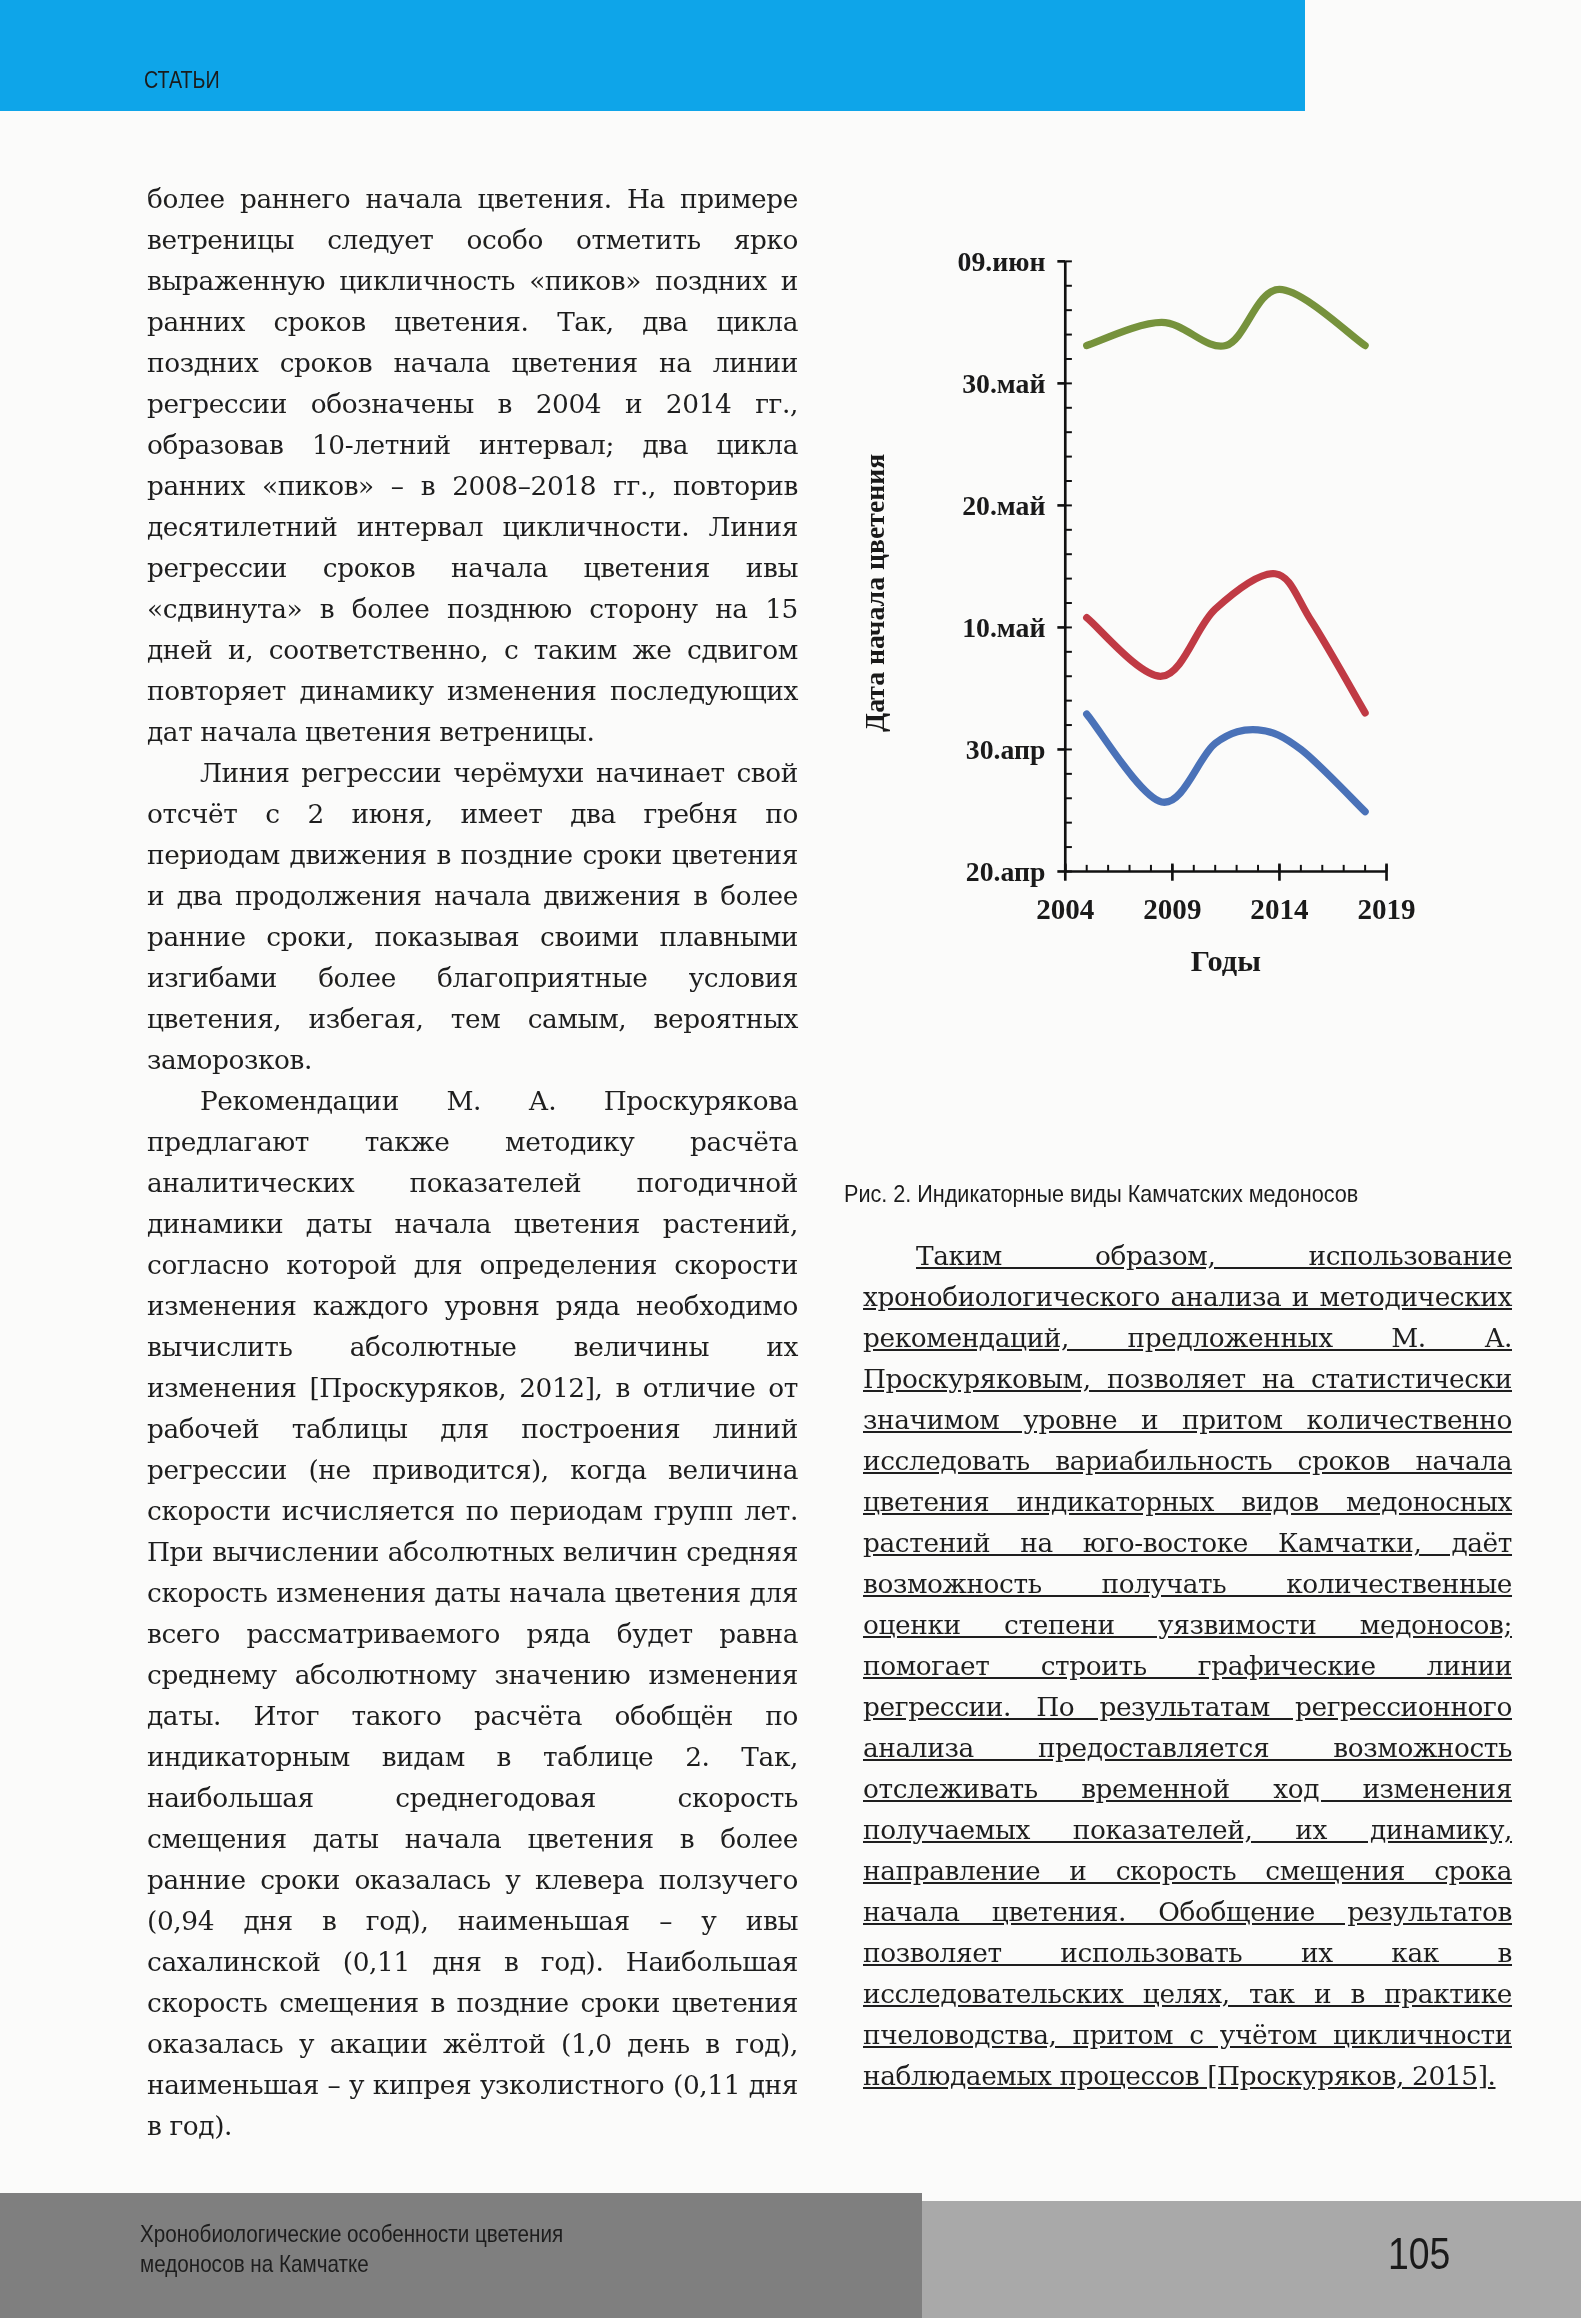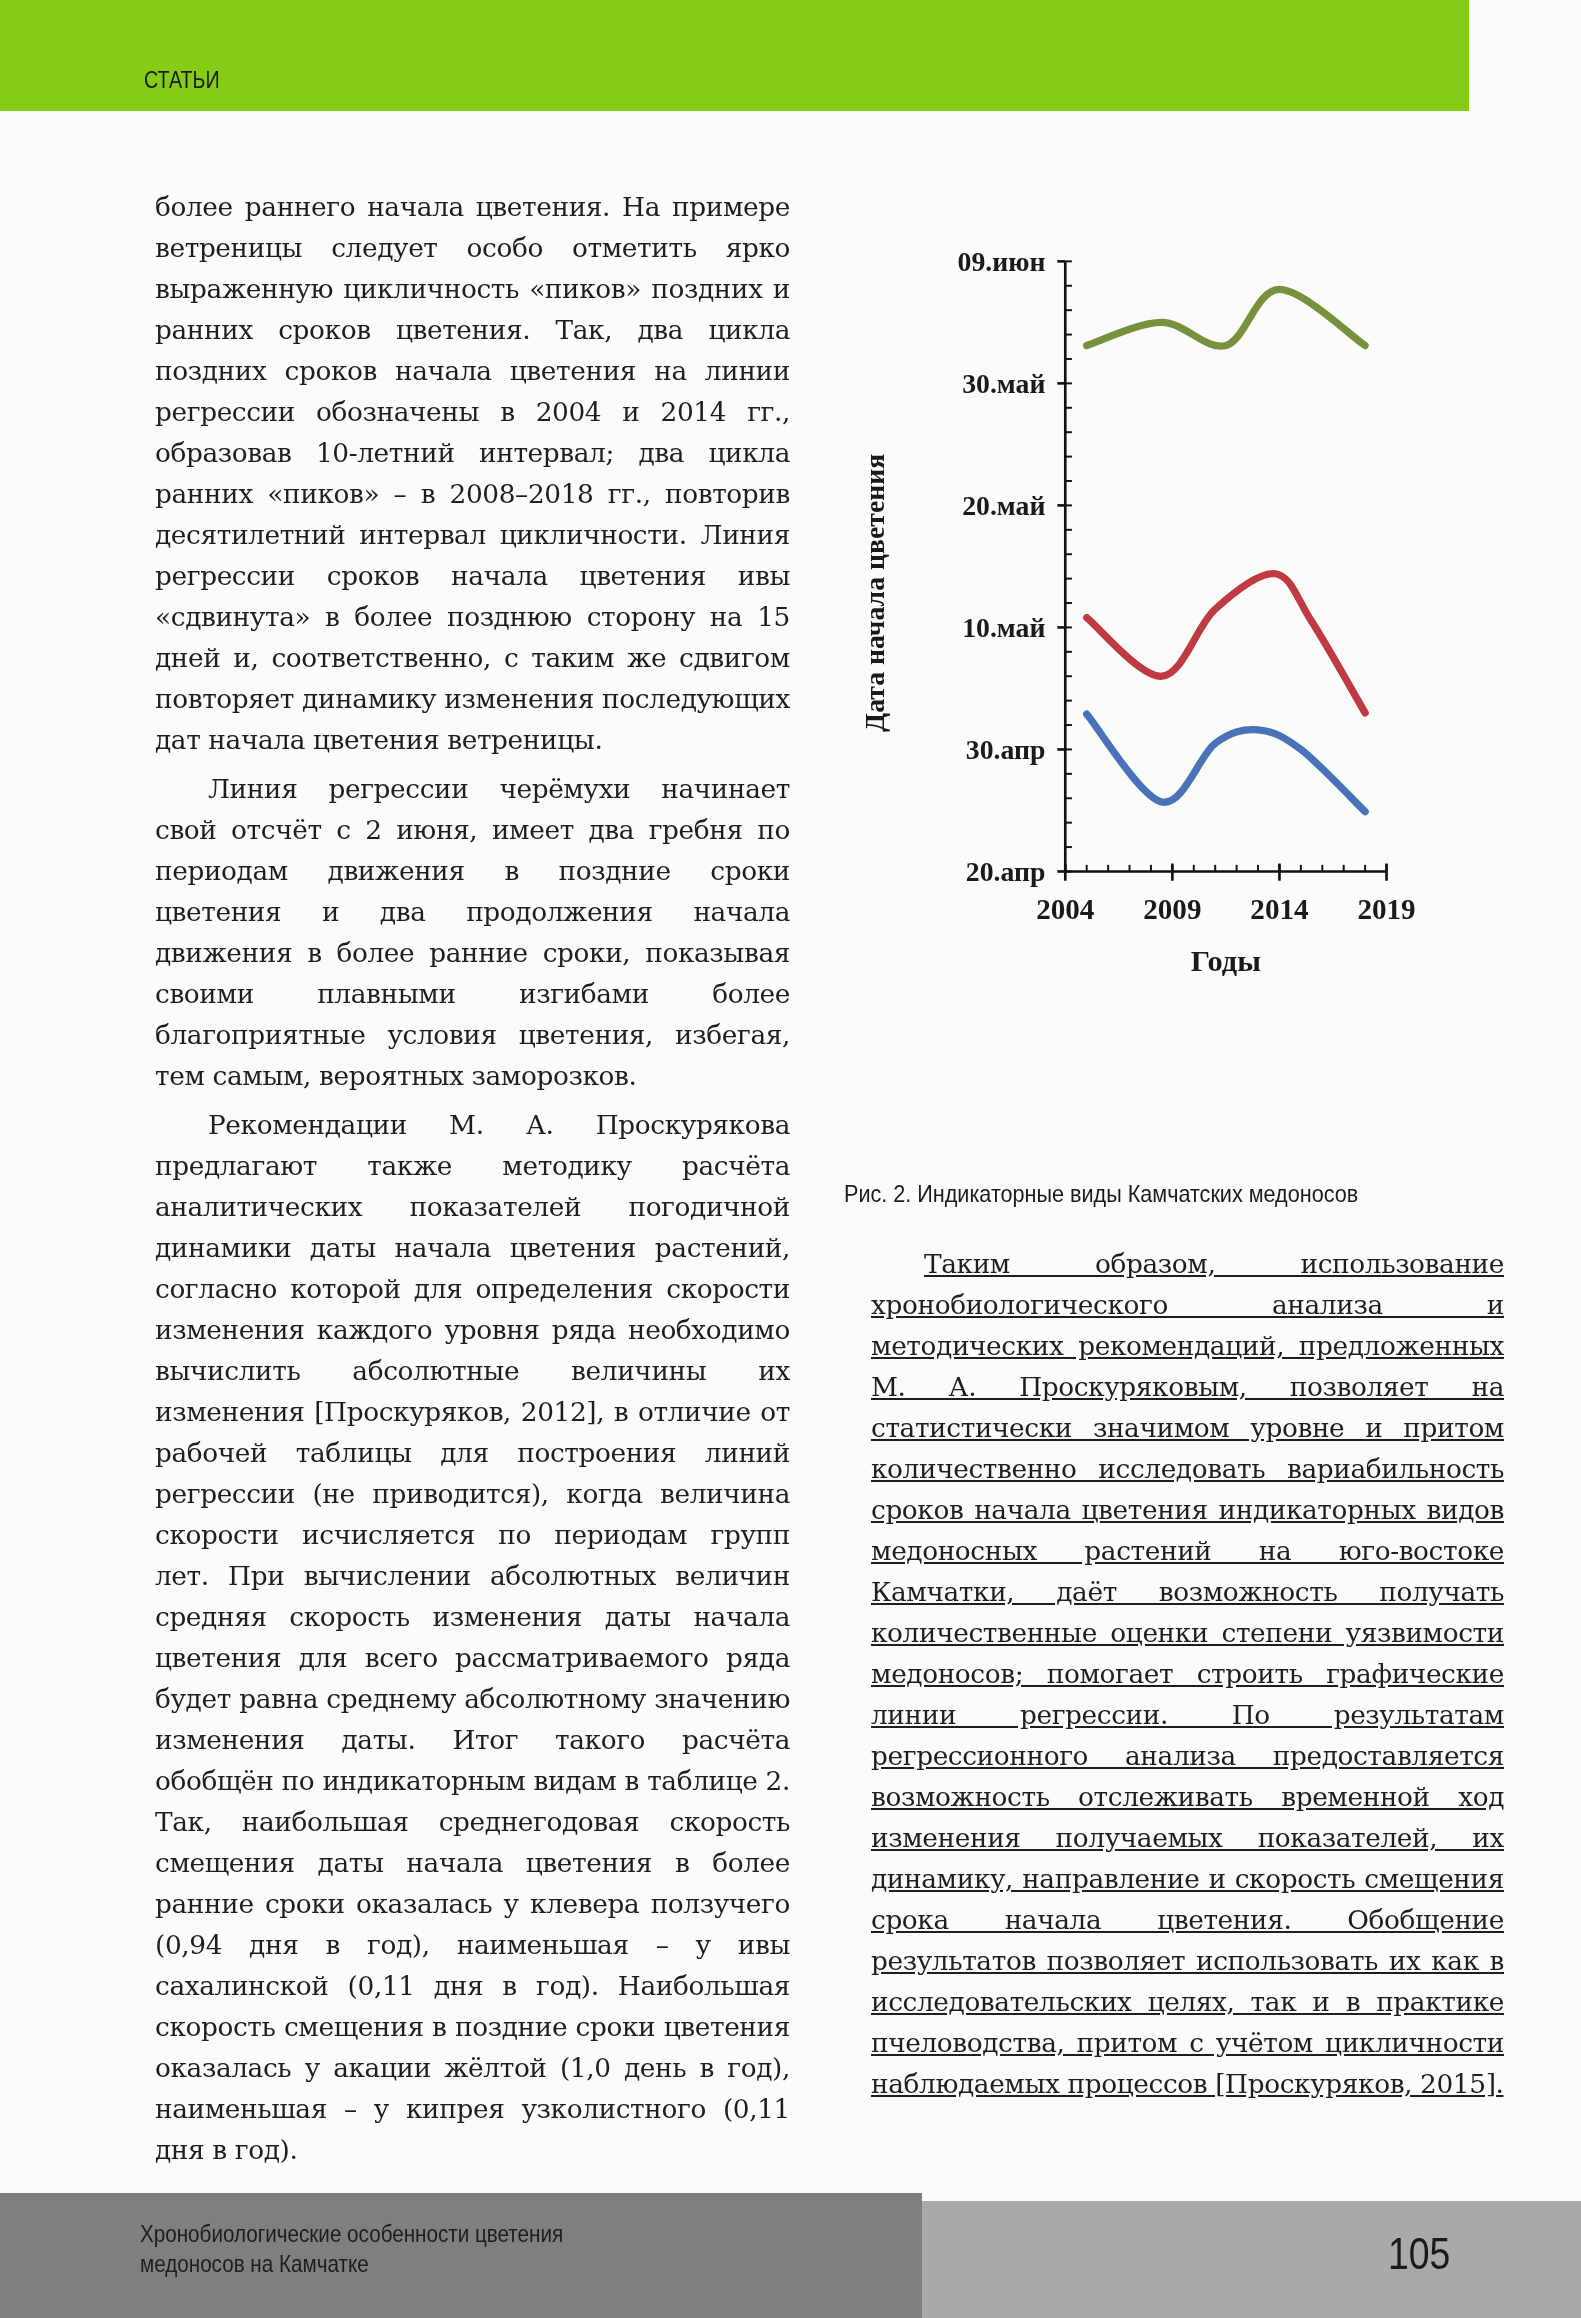--- a/index.html
+++ b/index.html
@@ -3,22 +3,22 @@
 <meta charset="utf-8">
 <style>
   html, body { margin: 0; padding: 0; }
   body {
     width: 1581px; height: 2319px; position: relative; overflow: hidden;
     background: #fbfbfa;
     font-family: "DejaVu Serif", "Liberation Serif", serif;
     color: #1e1e1e;
   }
   .top-band {
-    position: absolute; left: 0; top: 0; width: 1469px; height: 111px;
-    background: #84cc16;
+    position: absolute; left: 0; top: 0; width: 1305px; height: 111px;
+    background: #0ea5e9;
   }
   .top-band .section-label {
     position: absolute; left: 144px; top: 66px;
     font-family: "Liberation Sans", sans-serif; font-size: 24px; color: #1b1b1b;
     transform: scaleX(0.82); transform-origin: left center;
   }
   .bottom-band-left {
     position: absolute; left: 0; top: 2193px; width: 922px; height: 126px;
     background: #7f7f7f;
   }
@@ -33,21 +33,21 @@
   }
   .page-number {
     position: absolute; left: 1388px; top: 2229px;
     font-family: "Liberation Sans", sans-serif; font-size: 44px; color: #1a1a1a;
     transform: scaleX(0.85); transform-origin: left top;
   }
   .col {
     position: absolute; text-align: justify;
     font-size: 26.4px; line-height: 41px; letter-spacing: -0.4px;
   }
-  .col p { margin: 8px; }
+  .col p { margin: 0; }
   .col p.indent { text-indent: 53px; }
   .col-left { left: 147px; top: 178px; width: 651px; }
   .col-right { left: 863px; top: 1235px; width: 649px; text-decoration: underline; }
 
   .chart-wrap { position: absolute; left: 839px; top: 225px; width: 635px; height: 780px; }
   .chart-wrap svg { position: absolute; left: 0; top: 0; }
   .caption {
     position: absolute; left: 844px; top: 1180px;
     font-family: "Liberation Sans", sans-serif; font-size: 24px; color: #1b1b1b;
     transform: scaleX(0.9); transform-origin: left top; white-space: nowrap;

